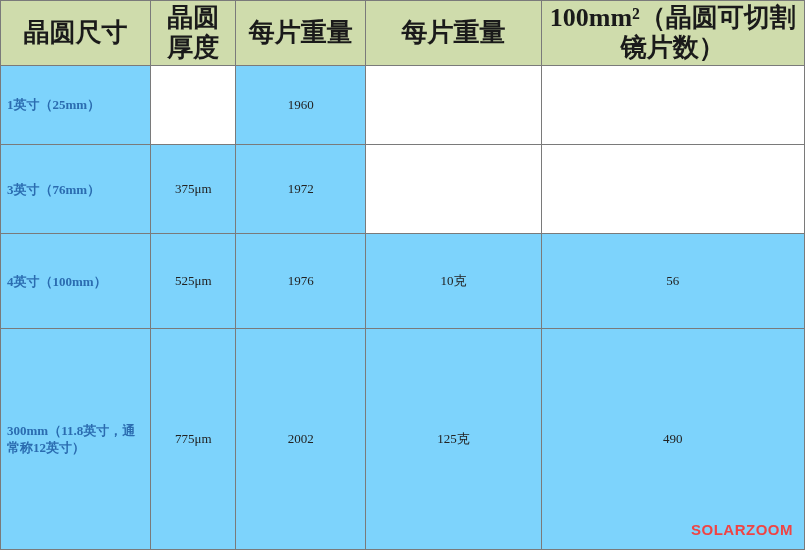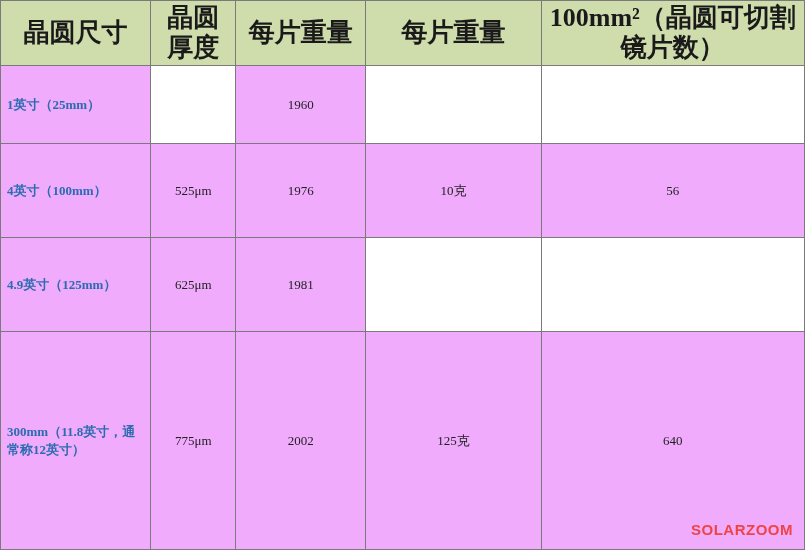--- a/index.html
+++ b/index.html
@@ -28,21 +28,21 @@
   thead th {
     background: #cfdcac;
     color: #1a1a1a;
     font-size: 26px;
     font-weight: bold;
     font-family: "Liberation Serif", serif;
     line-height: 1.15;
     padding: 6px 4px;
   }
   tbody td {
-    background: #f0abfc;
+    background: #7dd3fc;
     font-size: 13px;
     color: #222222;
     font-family: "Liberation Serif", serif;
   }
   tbody td.size-cell {
     color: #2b6cb0;
     text-align: left;
     padding-left: 6px;
     font-weight: bold;
     font-size: 13px;
@@ -92,37 +92,37 @@
     </tr>
   </thead>
   <tbody>
     <tr style="height:26px">
       <td class="size-cell">1英寸（25mm）</td>
       <td class="empty-cell"></td>
       <td>1960</td>
       <td class="empty-cell"></td>
       <td class="empty-cell"></td>
     </tr>
+    <tr style="height:29px">
+      <td class="size-cell">3英寸（76mm）</td>
+      <td>375μm</td>
+      <td>1972</td>
+      <td class="empty-cell"></td>
+      <td class="empty-cell"></td>
+    </tr>
     <tr style="height:31px">
       <td class="size-cell">4英寸（100mm）</td>
       <td>525μm</td>
       <td>1976</td>
       <td>10克</td>
       <td>56</td>
     </tr>
-    <tr style="height:31px">
-      <td class="size-cell">4.9英寸（125mm）</td>
-      <td>625μm</td>
-      <td>1981</td>
-      <td class="empty-cell"></td>
-      <td class="empty-cell"></td>
-    </tr>
     <tr style="height:72px">
       <td class="size-cell">300mm（11.8英寸，通常称12英寸）</td>
       <td>775μm</td>
       <td>2002</td>
       <td>125克</td>
-      <td>640</td>
+      <td>490</td>
     </tr>
   </tbody>
 </table>
 <div class="watermark">SOLARZOOM</div>
 </div>
 
 </body></html>

